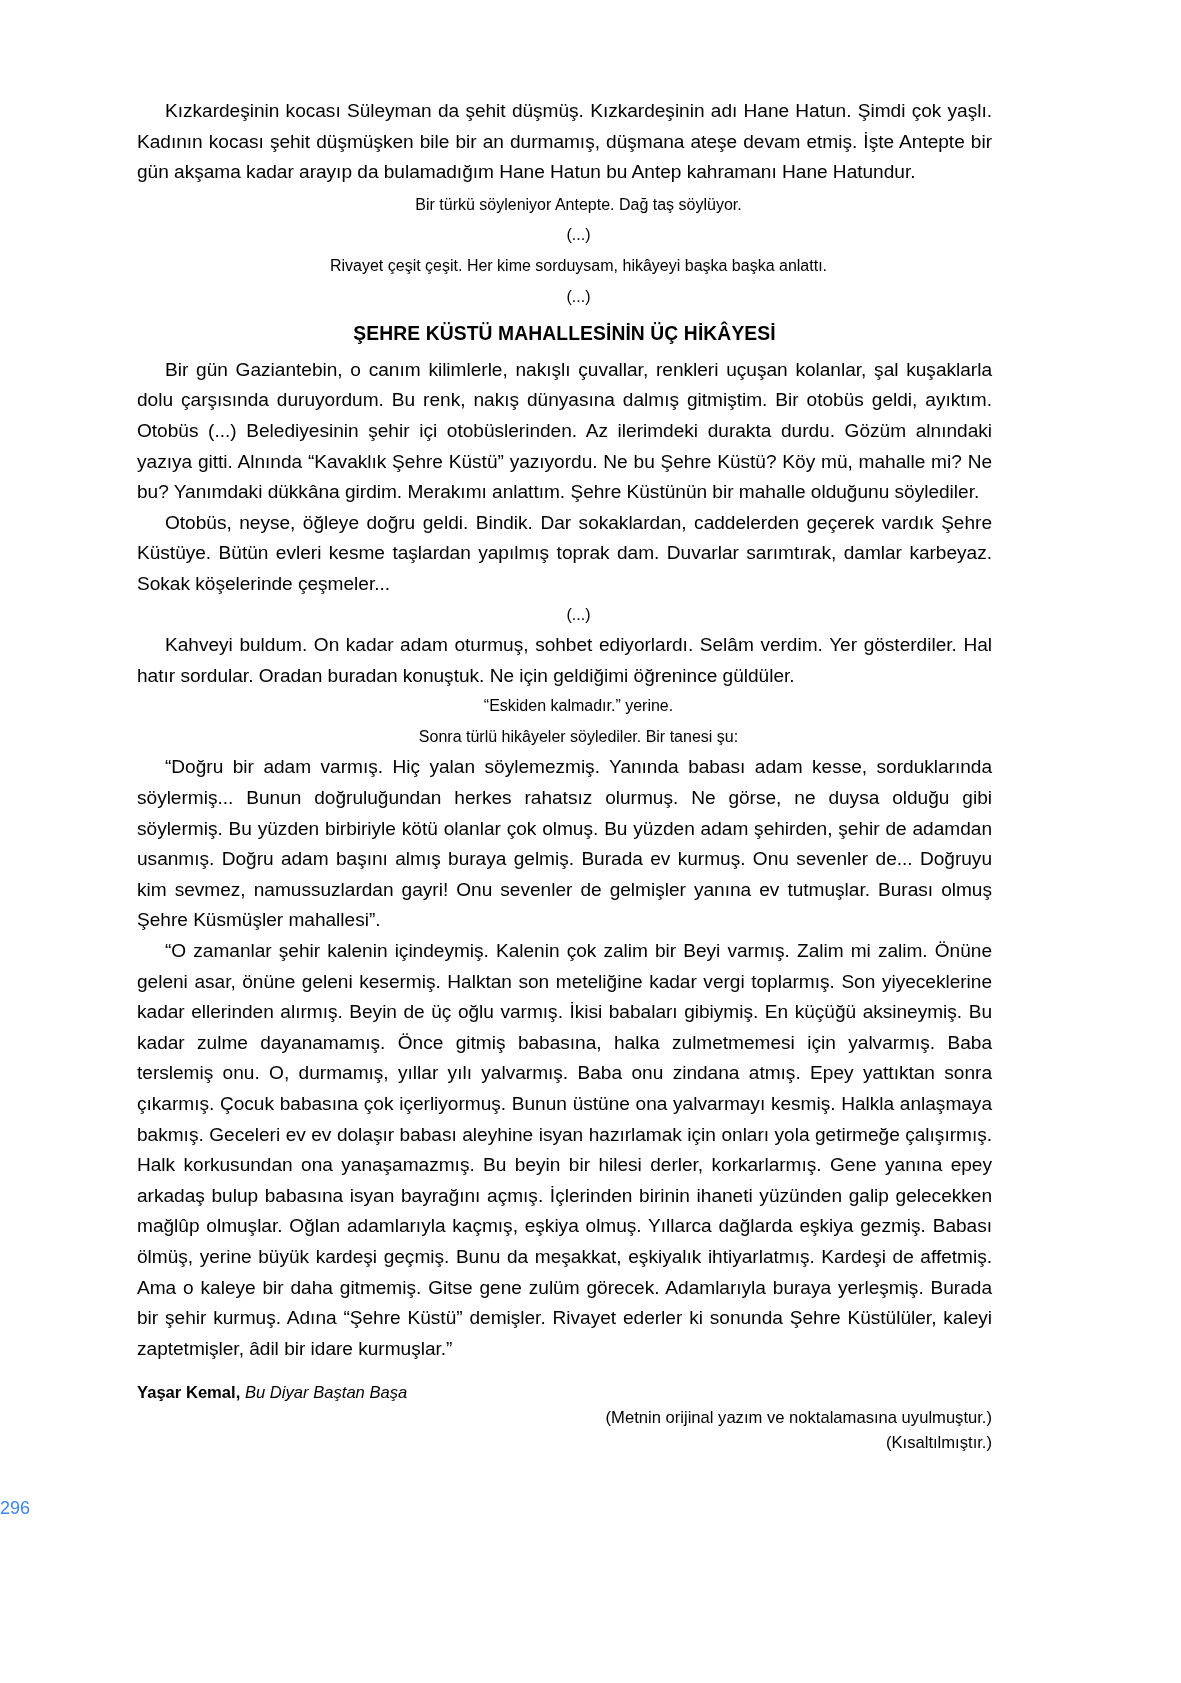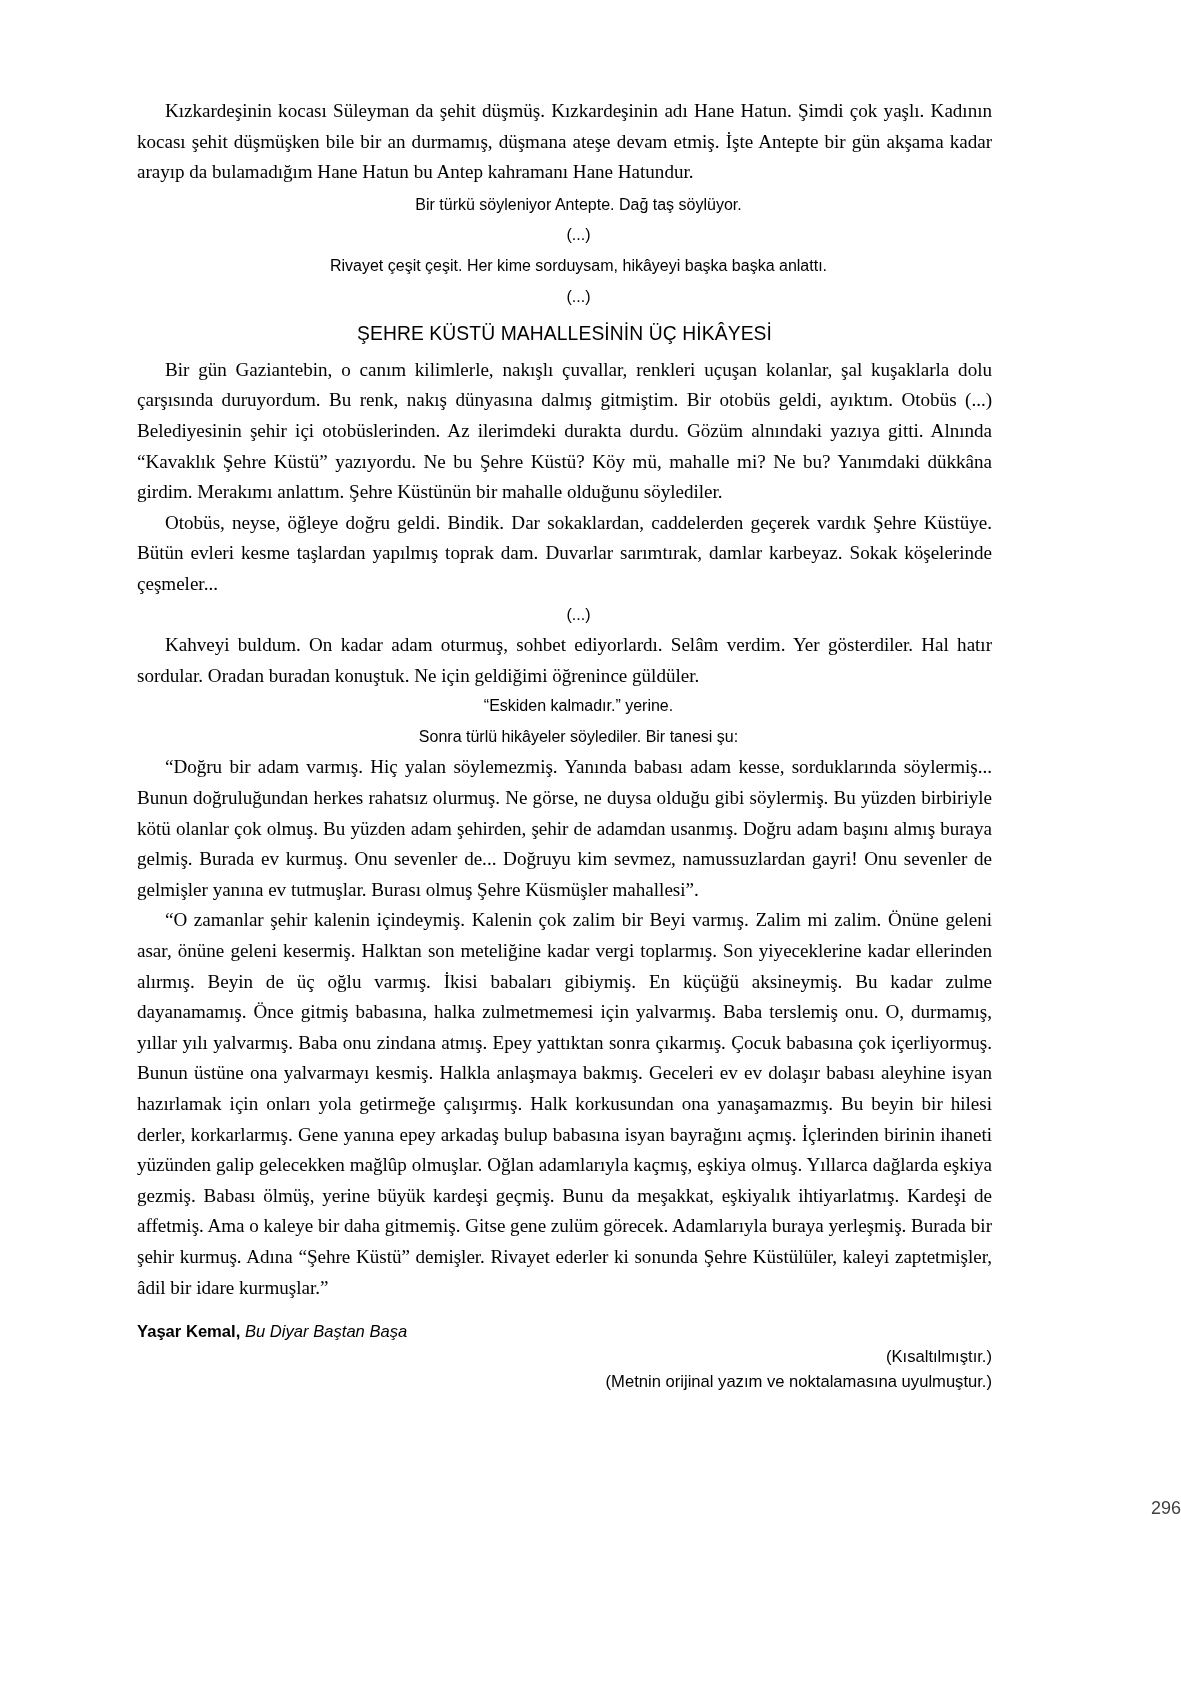--- a/index.html
+++ b/index.html
@@ -37,36 +37,35 @@
   .body-par {
     font-size: 19.1px;
     line-height: 30.6px;
     text-align: justify;
     text-justify: inter-word;
     text-indent: 28px;
     margin-bottom: 0px;
     -webkit-hyphens: none;
     hyphens: none;
     letter-spacing: -0.02px;
-    font-family: Liberation Serif, serif;
   }
   .body-par.last-flat {
     text-align: left;
   }
   .short-par {
     font-size: 16px;
     line-height: 30.6px;
     text-align: center;
     text-indent: 28px;
   }
   .gap-sm { height: 2px; }
   .heading {
     font-size: 19.3px;
     line-height: 30.6px;
-    font-weight: normal;
+    font-weight: bold;
     text-align: center;
     text-indent: 0;
     margin-top: 7px;
     margin-bottom: 5px;
     letter-spacing: 0.1px;
   }
   .attrib-block {
     margin-top: 16px;
     text-align: right;
     font-size: 16.6px;
@@ -84,23 +83,23 @@
   .attrib-note {
     font-size: 16.6px;
     line-height: 25px;
     text-align: right;
   }
   .page-number {
     position: absolute;
     left: 0;
     top: 1498px;
     width: 1181px;
-    text-align: right;
+    text-align: left;
     font-size: 18px;
-    color: #404040;
+    color: #3b82f6;
   }
 </style>
 </head>
 <body>
 
 <div class="page">
   <div class="content">
 
     <p class="body-par">Kızkardeşinin kocası Süleyman da şehit düşmüş. Kızkardeşinin adı Hane Hatun. Şimdi çok yaşlı. Kadının kocası şehit düşmüşken bile bir an durmamış, düşmana ateşe devam etmiş. İşte Antepte bir gün akşama kadar arayıp da bulamadığım Hane Hatun bu Antep kahramanı Hane Hatundur.</p>
     <div class="gap-sm"></div>
@@ -128,20 +127,20 @@
     <p class="short-par">Sonra türlü hikâyeler söylediler. Bir tanesi şu:</p>
 
     <p class="body-par">“Doğru bir adam varmış. Hiç yalan söylemezmiş. Yanında babası adam kesse, sorduklarında söylermiş... Bunun doğruluğundan herkes rahatsız olurmuş. Ne görse, ne duysa olduğu gibi söylermiş. Bu yüzden birbiriyle kötü olanlar çok olmuş. Bu yüzden adam şehirden, şehir de adamdan usanmış. Doğru adam başını almış buraya gelmiş. Burada ev kurmuş. Onu sevenler de... Doğruyu kim sevmez, namussuzlardan gayri! Onu sevenler de gelmişler yanına ev tutmuşlar. Burası olmuş Şehre Küsmüşler mahallesi”.</p>
 
 
     <p class="body-par">“O zamanlar şehir kalenin içindeymiş. Kalenin çok zalim bir Beyi varmış. Zalim mi zalim. Önüne geleni asar, önüne geleni kesermiş. Halktan son meteliğine kadar vergi toplarmış. Son yiyeceklerine kadar ellerinden alırmış. Beyin de üç oğlu varmış. İkisi babaları gibiymiş. En küçüğü aksineymiş. Bu kadar zulme dayanamamış. Önce gitmiş babasına, halka zulmetmemesi için yalvarmış. Baba terslemiş onu. O, durmamış, yıllar yılı yalvarmış. Baba onu zindana atmış. Epey yattıktan sonra çıkarmış. Çocuk babasına çok içerliyormuş. Bunun üstüne ona yalvarmayı kesmiş. Halkla anlaşmaya bakmış. Geceleri ev ev dolaşır babası aleyhine isyan hazırlamak için onları yola getirmeğe çalışırmış. Halk korkusundan ona yanaşamazmış. Bu beyin bir hilesi derler, korkarlarmış. Gene yanına epey arkadaş bulup babasına isyan bayrağını açmış. İçlerinden birinin ihaneti yüzünden galip gelecekken mağlûp olmuşlar. Oğlan adamlarıyla kaçmış, eşkiya olmuş. Yıllarca dağlarda eşkiya gezmiş. Babası ölmüş, yerine büyük kardeşi geçmiş. Bunu da meşakkat, eşkiyalık ihtiyarlatmış. Kardeşi de affetmiş. Ama o kaleye bir daha gitmemiş. Gitse gene zulüm görecek. Adamlarıyla buraya yerleşmiş. Burada bir şehir kurmuş. Adına “Şehre Küstü” demişler. Rivayet ederler ki sonunda Şehre Küstülüler, kaleyi zaptetmişler, âdil bir idare kurmuşlar.”</p>
 
 
     <div class="attrib-block">
       <div class="attrib-line"><span class="attrib-author">Yaşar Kemal,</span> <span class="attrib-work">Bu Diyar Baştan Başa</span></div>
+      <div class="attrib-note">(Metnin orijinal yazım ve noktalamasına uyulmuştur.)</div>
       <div class="attrib-note">(Kısaltılmıştır.)</div>
-      <div class="attrib-note">(Metnin orijinal yazım ve noktalamasına uyulmuştur.)</div>
     </div>
 
   </div>
 
   <div class="page-number">296</div>
 </div>
 
 </body></html>

